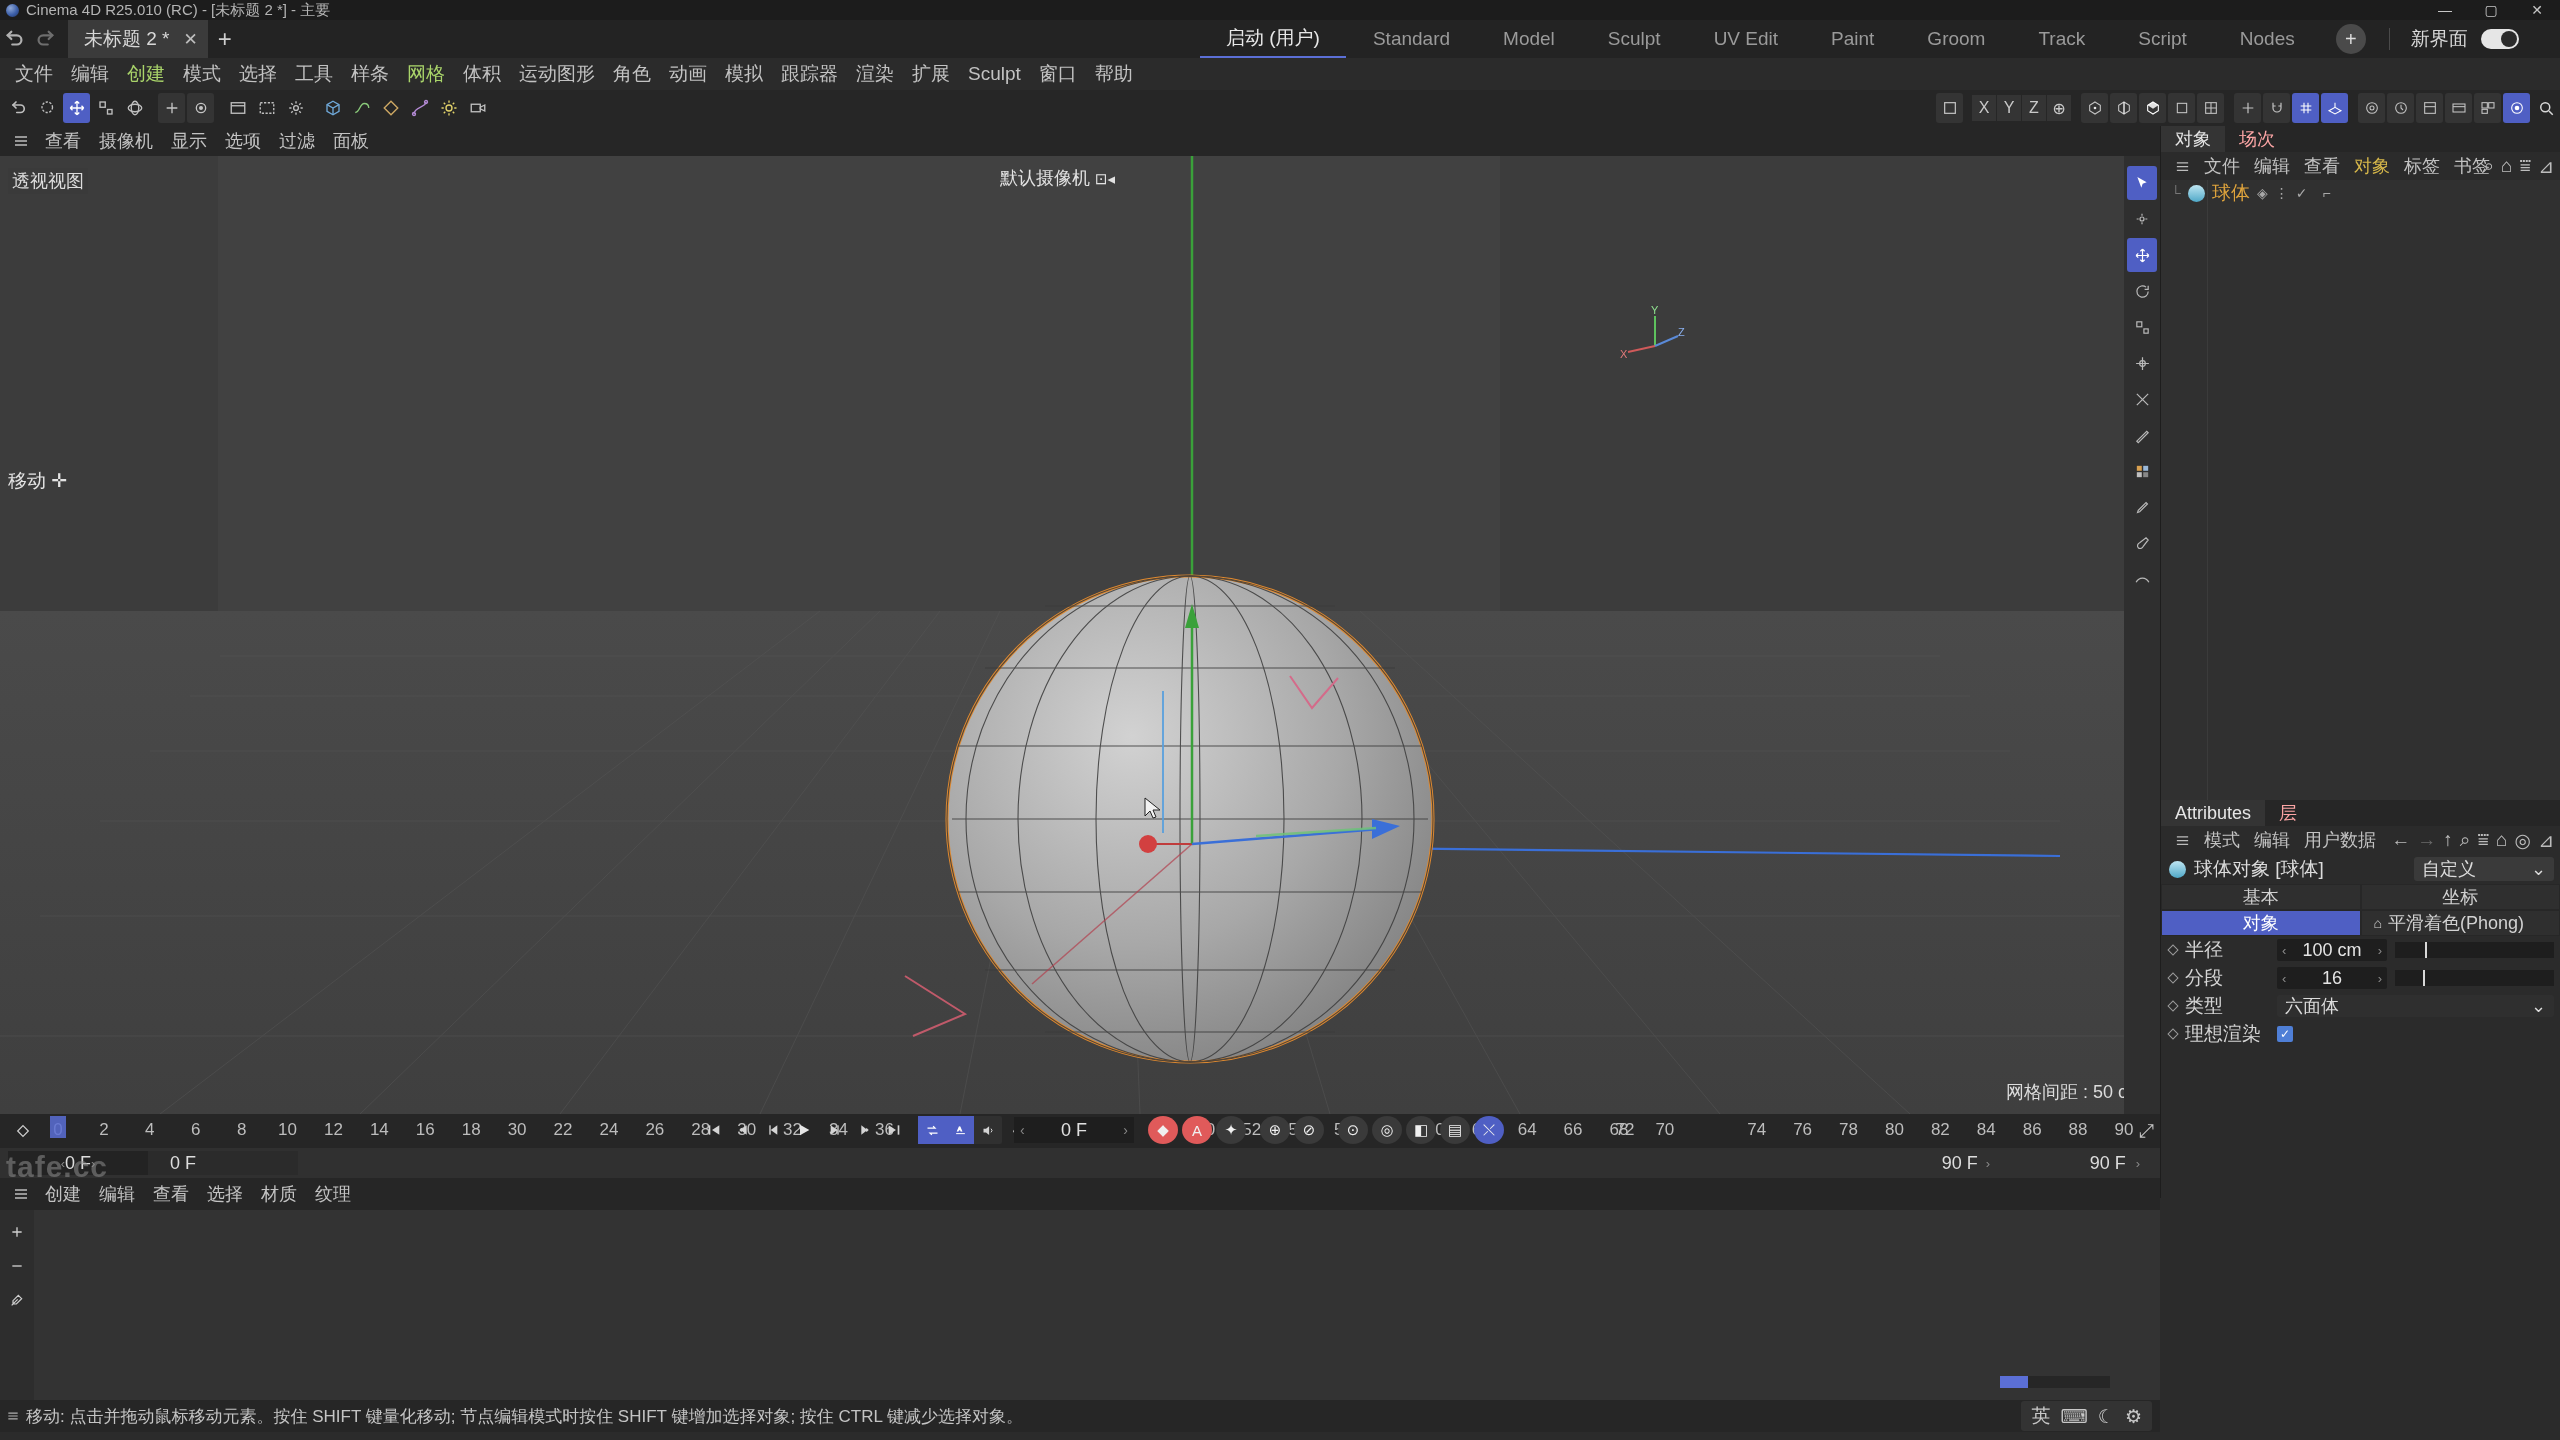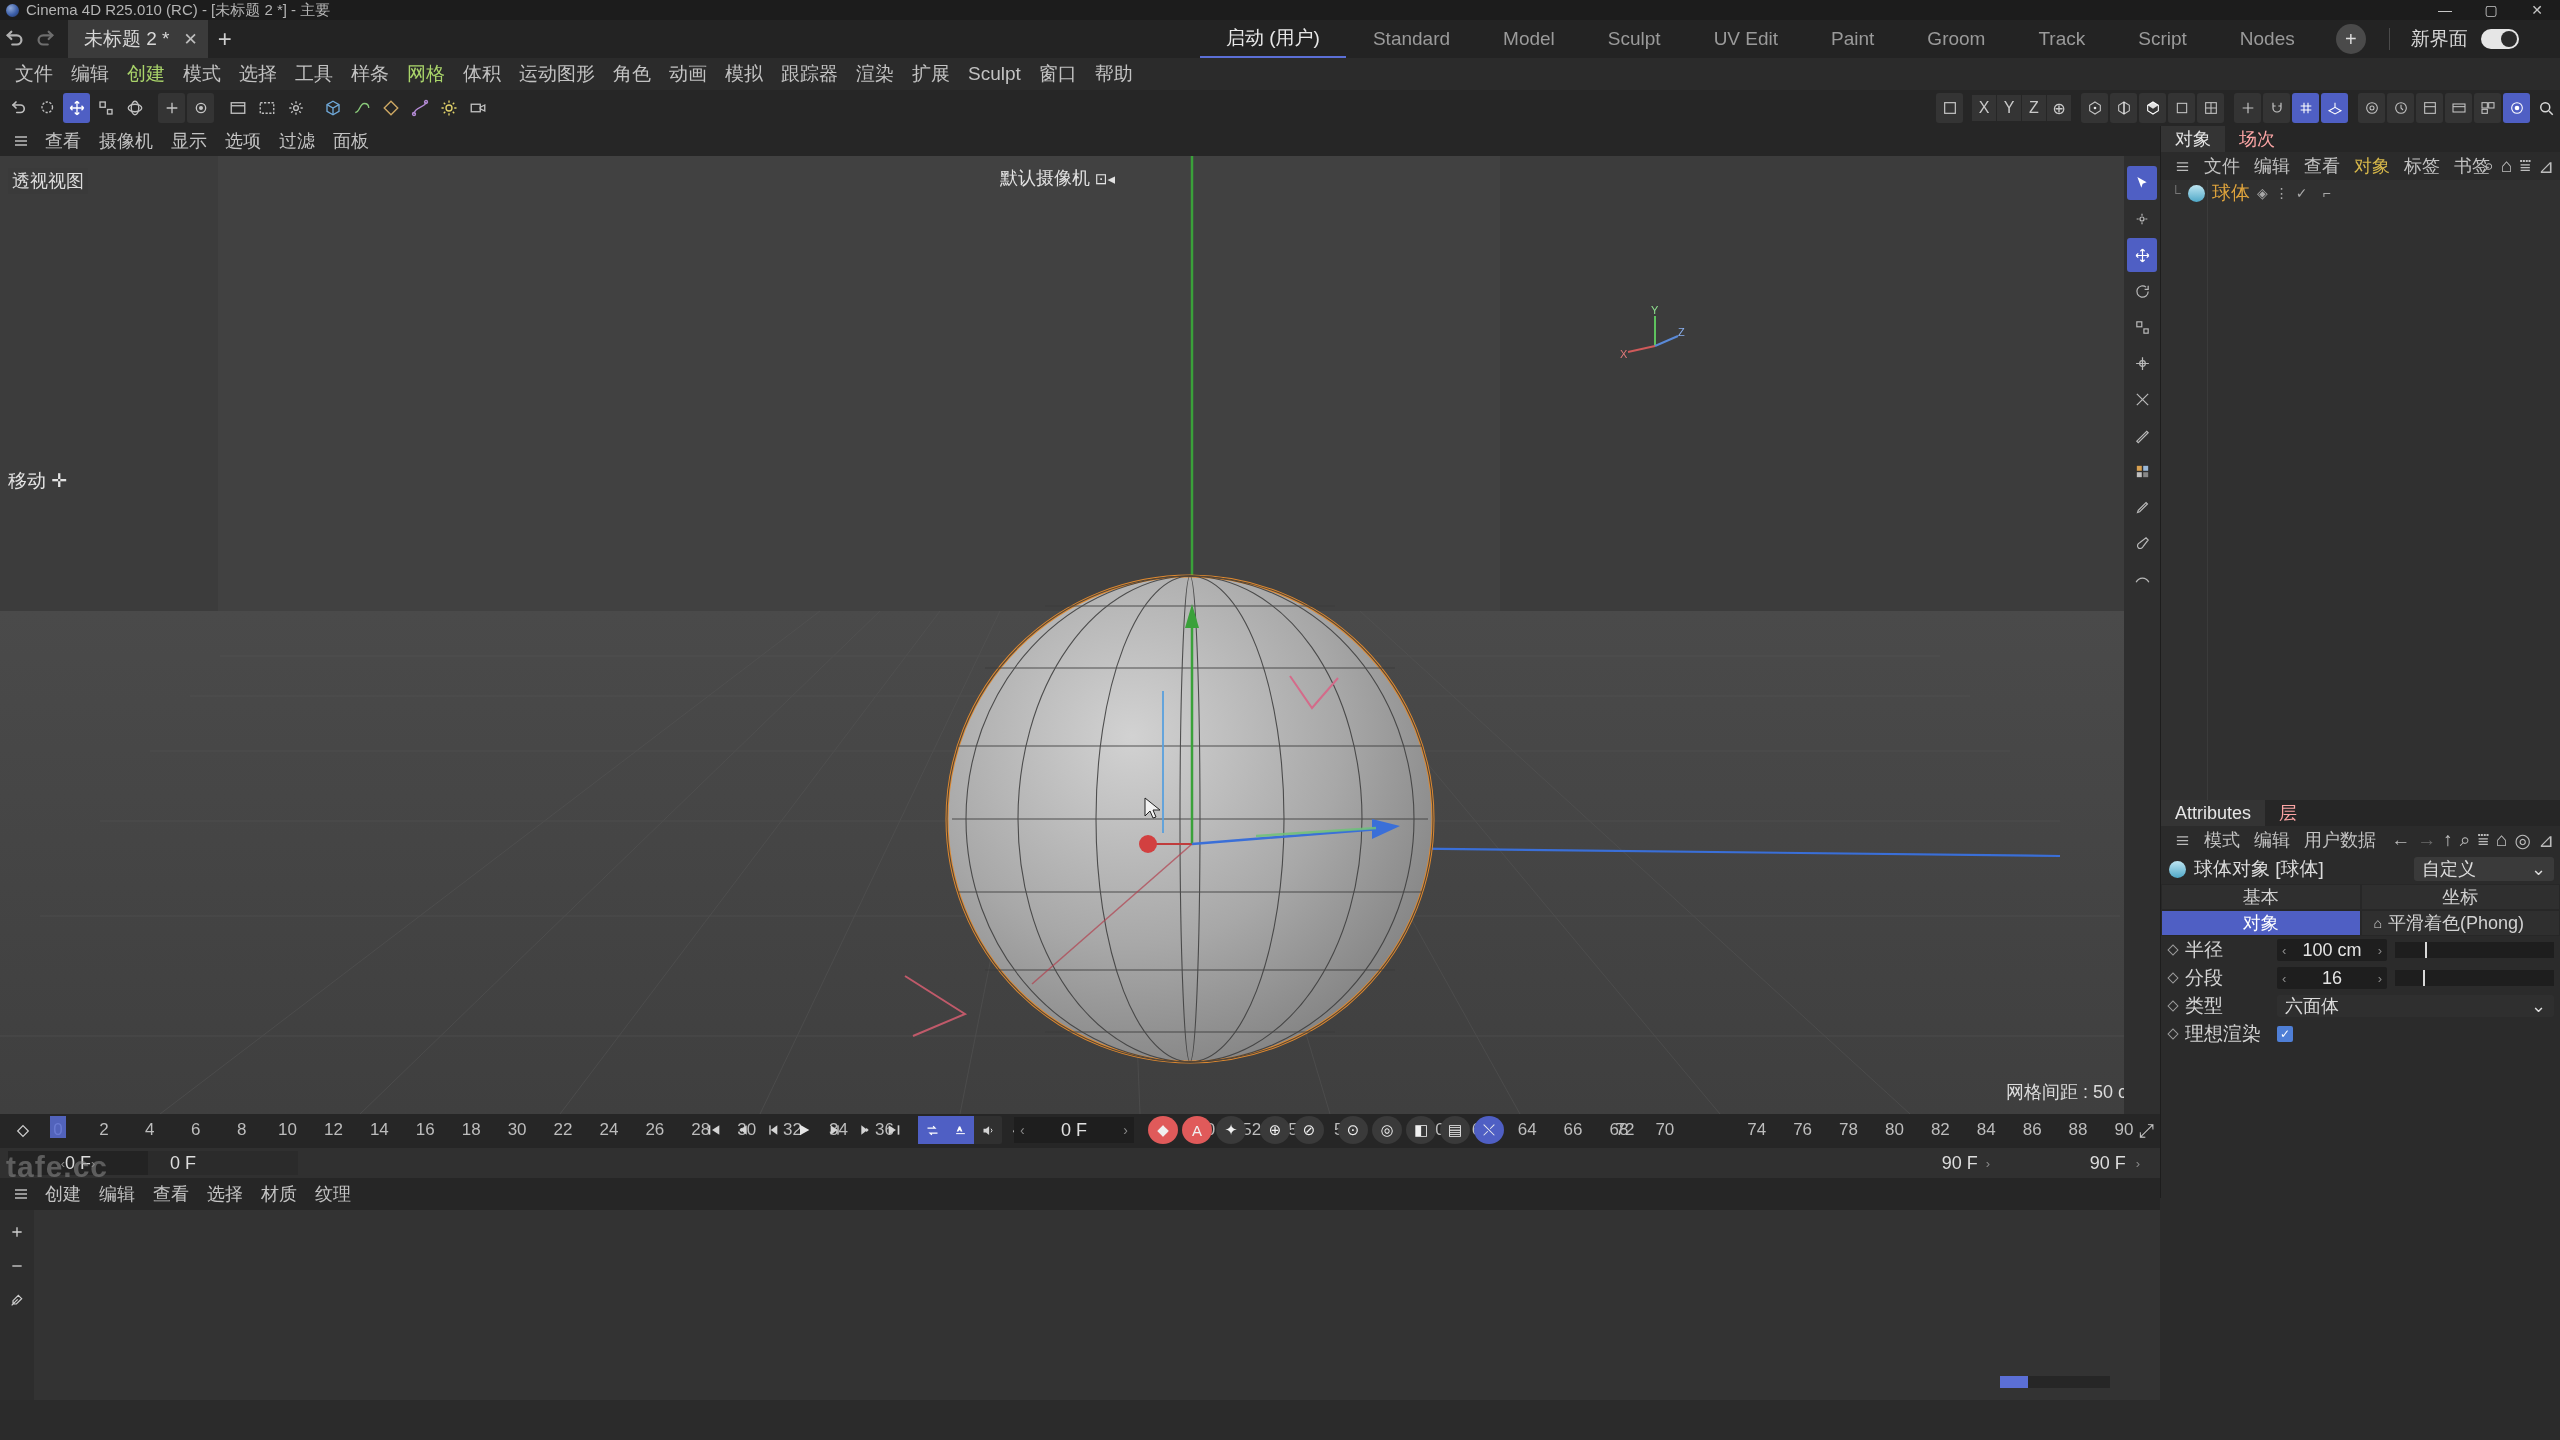--- a/index.html
+++ b/index.html
@@ -796,20 +796,34 @@
             <svg width="16" height="16" viewBox="0 0 24 24" fill="none" stroke="#cfcfcf" stroke-width="1.8">
               <path d="M4 20l9-9M14 5l5 5-8 8H6v-5z"></path>
             </svg>
           </div>
       </div>
       <div id="matslider">
           <div class="knob"></div>
         </div>
     </div>
 
+    <div id="statusbar">
+      <div class="sicon">
+        <svg width="14" height="14" viewBox="0 0 24 24" stroke="#b0b0b0" stroke-width="2">
+            <path d="M4 7h16M4 12h16M4 17h16"></path>
+          </svg>
+        </div>
+      <div class="stext">移动: 点击并拖动鼠标移动元素。按住 SHIFT 键量化移动; 节点编辑模式时按住 SHIFT 键增加选择对象; 按住 CTRL 键减少选择对象。</div>
+      <div class="right">
+        <span>英</span>
+        <span>⌨</span>
+        <span>☾</span>
+        <span>⚙</span>
+      </div>
+    </div>
     <div id="watermark">tafe.cc</div>
   </div>
 
   <div id="right">
 
     <div class="ptabs">
       <div class="ptab active">对象</div>
       <div class="ptab">场次</div>
     </div>
     <div class="pmenu">

